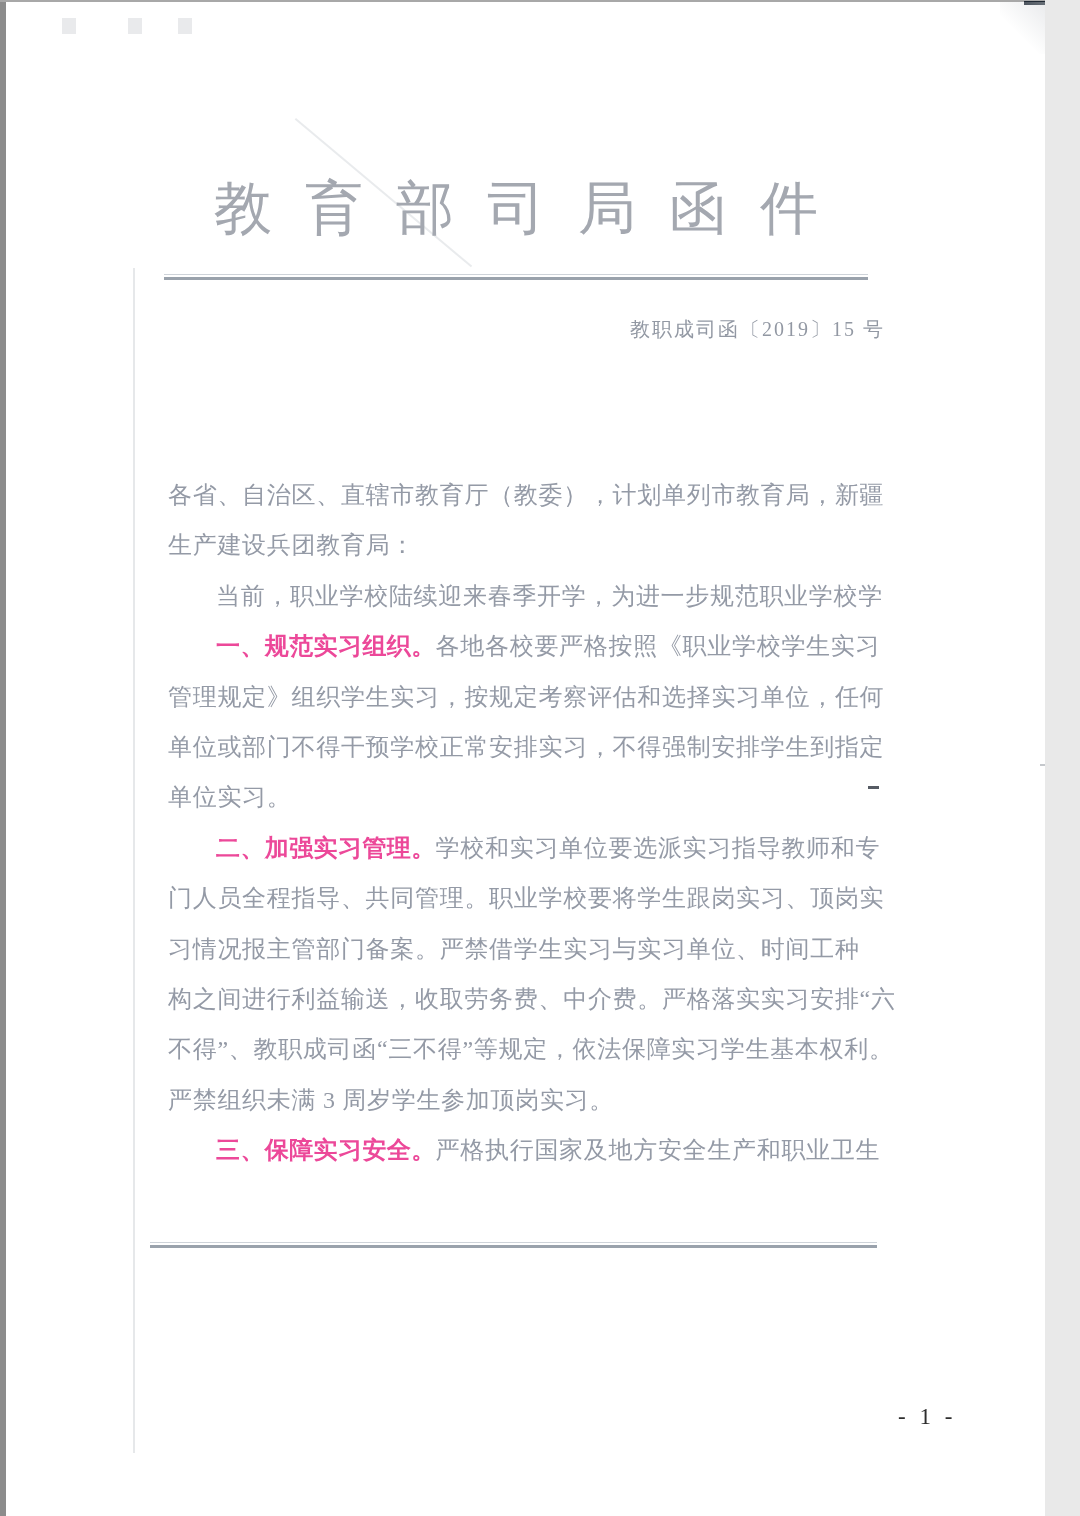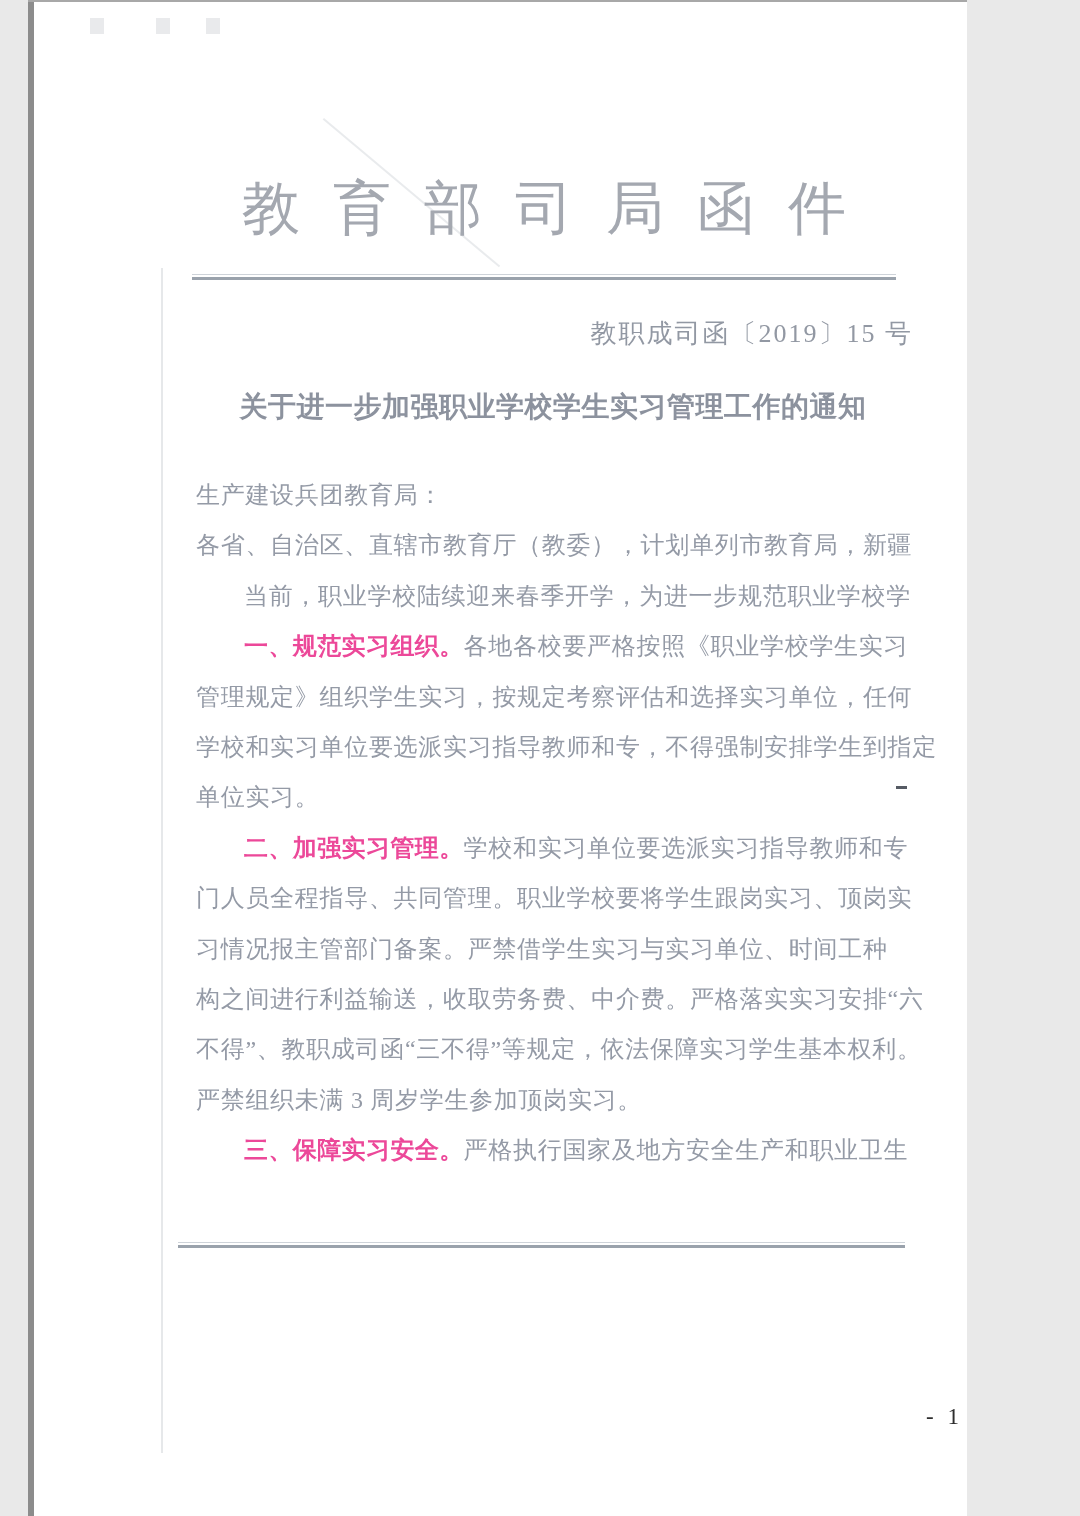--- a/index.html
+++ b/index.html
@@ -1,22 +1,21 @@
 <!DOCTYPE html>
 <html><head>
 <meta charset="utf-8">
 <style>
   html,body{margin:0;padding:0;background:#e9e9e9;}
   .page{
     position:relative;
-    width:939px;height:1516px;
+    width:1045px;height:1516px;
     background:#ffffff;
     overflow:hidden;
     font-family:"Liberation Serif", serif;
-    margin-left:28px;
   }
   
   .edge-left{position:absolute;left:0;top:0;width:6px;height:1516px;background:#8c8c8c;}
   .edge-top{position:absolute;left:0;top:0;width:1080px;height:2px;background:#a8a8a8;}
   .edge-right{position:absolute;left:1074px;top:6px;width:6px;height:1510px;background:#8c8c8c;}
   .dark-mark{position:absolute;left:1024px;top:1px;width:26px;height:4px;background:#1e2833;}
   .corner-shade{position:absolute;left:1000px;top:2px;width:74px;height:52px;
     background:linear-gradient(225deg, rgba(205,208,212,0.65), rgba(205,208,212,0) 70%);}
   
   .fold-line{position:absolute;left:133px;top:268px;width:2px;height:1185px;background:rgba(206,209,214,0.5);}
@@ -38,21 +37,21 @@
     position:absolute;height:2px;
     border-top:1px solid #ced3d9;
     border-bottom:3px solid #9aa2ac;
     background:transparent;
   }
   .rule-top{left:164px;top:274px;width:704px;}
   .rule-bottom{left:150px;top:1242px;width:727px;}
 
   .doc-number{
     position:absolute;left:400px;top:316px;width:485px;
-    text-align:right;font-size:26px;letter-spacing:2px;
+    text-align:right;font-size:20px;letter-spacing:2px;
     color:#9298a3;white-space:nowrap;
   }
   .doc-title{
     position:absolute;left:110px;top:388px;width:830px;
     text-align:center;font-size:28px;font-weight:bold;letter-spacing:0.5px;
     color:#8c929e;
     font-family:"Liberation Sans", sans-serif;
     white-space:nowrap;
   }
   .body-block{
@@ -89,29 +88,28 @@
   <div class="blot b2"></div>
   <div class="blot b3"></div>
   <div class="dash-artifact"></div>
   <div class="dash-artifact2"></div>
 
   <div class="letterhead">教育部司局函件</div>
   <div class="rule rule-top"></div>
 
   <div class="doc-number">教职成司函〔2019〕15 号</div>
 
-  <div class="doc-title">关于进一步加强职业学校学生实习管理工作的通知</div>
 
   <div class="body-block">
+    <div class="line"><span class="lead"></span><span>各省、自治区、直辖市教育厅（教委），计划单列市教育局，新疆</span></div>
     <div class="line"><span class="lead"></span><span>生产建设兵团教育局：</span></div>
-    <div class="line"><span class="lead"></span><span>各省、自治区、直辖市教育厅（教委），计划单列市教育局，新疆</span></div>
     <div class="line indent"><span class="lead"></span><span>当前，职业学校陆续迎来春季开学，为进一步规范职业学校学</span></div>
     <div class="line indent"><span class="lead">一、规范实习组织。</span><span>各地各校要严格按照《职业学校学生实习</span></div>
     <div class="line"><span class="lead"></span><span>管理规定》组织学生实习，按规定考察评估和选择实习单位，任何</span></div>
-    <div class="line"><span class="lead"></span><span>学校和实习单位要选派实习指导教师和专，不得强制安排学生到指定</span></div>
+    <div class="line"><span class="lead"></span><span>单位或部门不得干预学校正常安排实习，不得强制安排学生到指定</span></div>
     <div class="line"><span class="lead"></span><span>单位实习。</span></div>
     <div class="line indent"><span class="lead">二、加强实习管理。</span><span>学校和实习单位要选派实习指导教师和专</span></div>
     <div class="line"><span class="lead"></span><span>门人员全程指导、共同管理。职业学校要将学生跟岗实习、顶岗实</span></div>
     <div class="line"><span class="lead"></span><span>习情况报主管部门备案。严禁借学生实习与实习单位、时间工种</span></div>
     <div class="line"><span class="lead"></span><span>构之间进行利益输送，收取劳务费、中介费。严格落实实习安排“六</span></div>
     <div class="line"><span class="lead"></span><span>不得”、教职成司函“三不得”等规定，依法保障实习学生基本权利。</span></div>
     <div class="line"><span class="lead"></span><span>严禁组织未满 3 周岁学生参加顶岗实习。</span></div>
     <div class="line indent"><span class="lead">三、保障实习安全。</span><span>严格执行国家及地方安全生产和职业卫生</span></div>
   </div>
 

